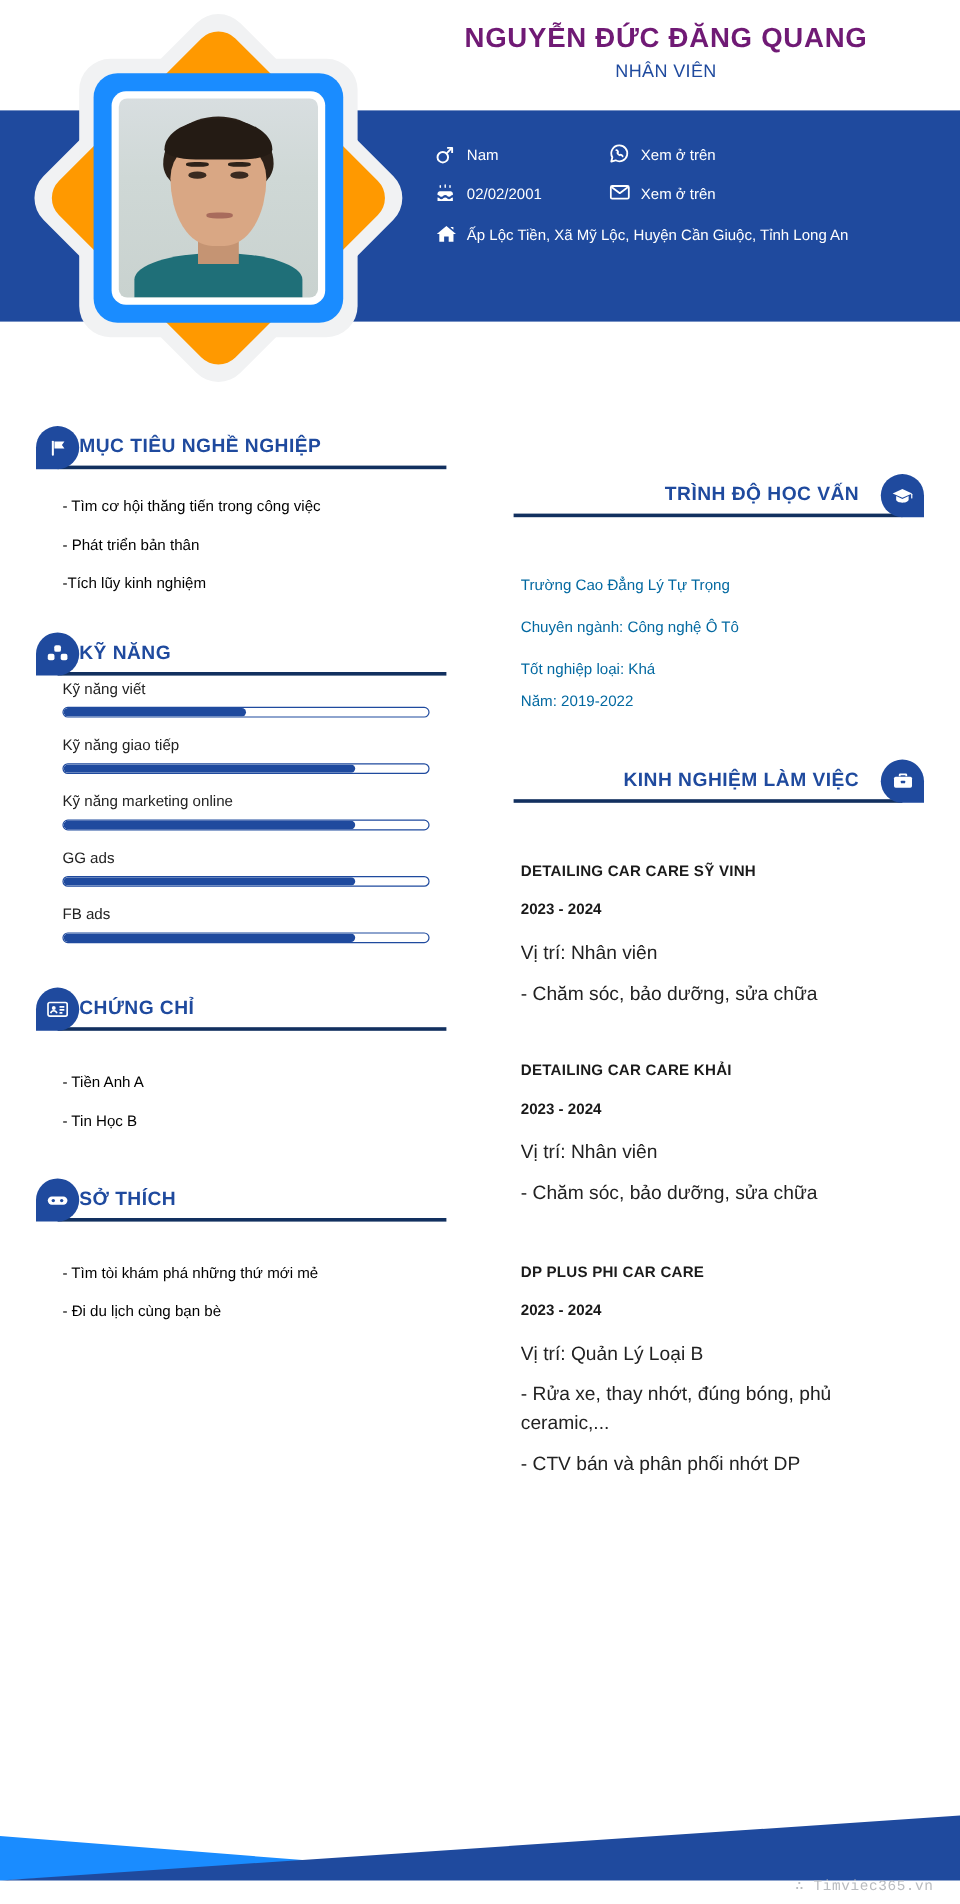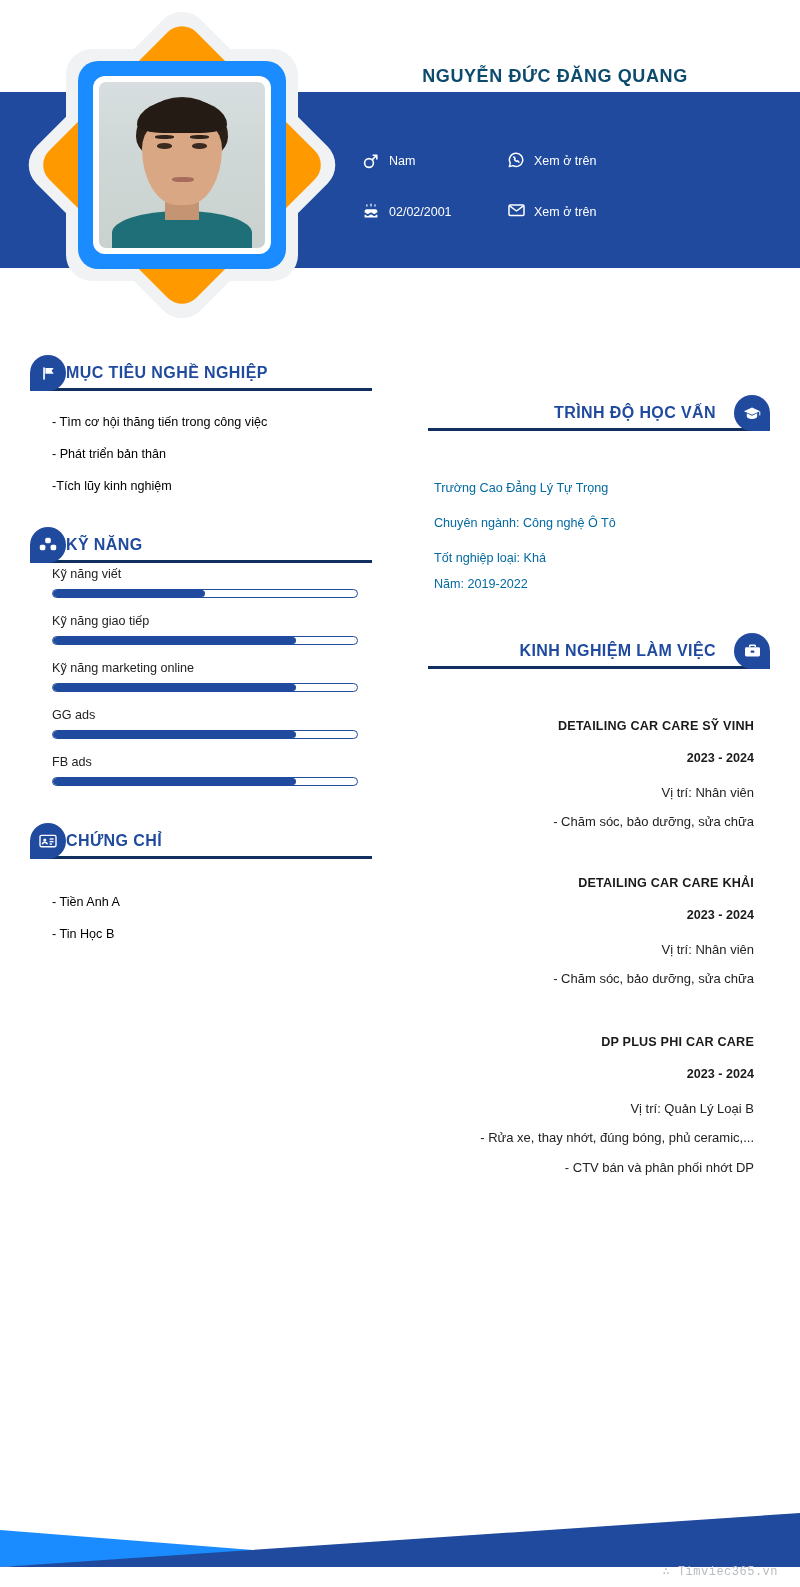--- a/index.html
+++ b/index.html
@@ -31,26 +31,25 @@
   .name-block {
     position: absolute;
     left: 330px;
     top: 18px;
     width: 450px;
     text-align: center;
     z-index: 4;
   }
 
   .full-name {
-    font-size: 18px;
+    font-size: 23px;
     font-weight: bold;
     letter-spacing: 0.6px;
-    color: #0c4a6e;
+    color: #701a75;
     line-height: 1.18;
-    margin-top: 48px;
   }
 
   .job-title {
     margin-top: 6px;
     font-size: 15px;
     color: #1f4a9e;
     letter-spacing: 0.3px;
   }
 
   
@@ -168,21 +167,20 @@
     left: 363px;
     top: 120px;
     width: 420px;
     z-index: 6;
     color: #ffffff;
   }
   .contact-row {
     display: flex;
     align-items: flex-end;
     margin-bottom: 14px;
-    margin-top: 32px;
   }
   .contact-col {
     display: flex;
     align-items: flex-start;
     width: 145px;
     flex: none;
   }
   .contact-col.wide { width: auto; flex: 1; }
   .ci {
     width: 26px;
@@ -317,21 +315,21 @@
     margin-bottom: 18px;
     letter-spacing: 0.2px;
   }
   .job-years {
     font-size: 12.6px;
     font-weight: bold;
     color: #1a1a1a;
     margin-bottom: 18px;
   }
   .job-line {
-    font-size: 13px;
+    font-size: 16px;
     color: #222222;
     line-height: 1.5;
     margin-bottom: 10px;
   }
 
   
   .footer {
     position: absolute;
     left: 0;
     bottom: 0;
@@ -422,20 +420,31 @@
         <span class="ci">
           <svg width="17" height="14" viewBox="0 0 17 14" fill="none" stroke="#fff" stroke-width="1.5">
             <rect x="1" y="2" width="15" height="10.5" rx="1.2"></rect>
             <polyline points="1.6,2.9 8.5,8 15.4,2.9" stroke-linejoin="round"></polyline>
           </svg>
         </span>
         <span class="ctext">Xem ở trên</span>
       </div>
     </div>
 
+    <div class="contact-row">
+      <div class="contact-col wide">
+        <span class="ci">
+          <svg width="18" height="16" viewBox="0 0 18 16" fill="#fff">
+            <path d="M9 1.4L1 8.1h2.1v6.3h4V10h3.8v4.4h4V8.1H17z"></path>
+            <path d="M12.6 2.1h2.2v2.4l-2.2-1.9z"></path>
+          </svg>
+        </span>
+        <span class="ctext">Ấp Lộc Tiền, Xã Mỹ Lộc, Huyện Cần Giuộc, Tỉnh Long An</span>
+      </div>
+    </div>
   </div>
 </div>
 
 <div class="columns">
 
   <div class="col-left">
 
     <div class="sec">
       <div class="sec-head">
         <span class="badge">
@@ -514,20 +523,37 @@
         </span>
         <span class="sec-title">CHỨNG CHỈ</span>
       </div>
       <div class="sec-rule"></div>
       <div class="sec-body" style="padding-top:34px;">
         <div class="line">- Tiền Anh A</div>
         <div class="line">- Tin Học B</div>
       </div>
     </div>
 
+    <div class="sec" style="margin-top:38px;">
+      <div class="sec-head">
+        <span class="badge">
+          <svg width="18" height="13" viewBox="0 0 18 13" fill="#fff">
+            <rect x="0.8" y="3" width="16.4" height="7" rx="3.5"></rect>
+            <circle cx="5.4" cy="6.5" r="1.4" fill="#1f4a9e"></circle>
+            <circle cx="12.4" cy="6.5" r="1.4" fill="#1f4a9e"></circle>
+          </svg>
+        </span>
+        <span class="sec-title">SỞ THÍCH</span>
+      </div>
+      <div class="sec-rule"></div>
+      <div class="sec-body" style="padding-top:34px;">
+        <div class="line">- Tìm tòi khám phá những thứ mới mẻ</div>
+        <div class="line">- Đi du lịch cùng bạn bè</div>
+      </div>
+    </div>
 
   </div>
 
   <div class="col-right">
 
     <div class="sec" style="margin-top:74px;">
       <div class="sec-head right-align">
         <span class="sec-title">TRÌNH ĐỘ HỌC VẤN</span>
         <span class="badge right">
           <svg width="18" height="14" viewBox="0 0 18 14" fill="#fff">
@@ -551,21 +577,21 @@
         <span class="sec-title">KINH NGHIỆM LÀM VIỆC</span>
         <span class="badge right">
           <svg width="17" height="15" viewBox="0 0 17 15" fill="#fff">
             <path d="M6.2 1.6h4.6c.7 0 1.2.6 1.2 1.2v1.1h-1.5V3.1H6.5v.8H5V2.8c0-.6.5-1.2 1.2-1.2z"></path>
             <rect x="1" y="4.2" width="15" height="9.2" rx="1.4"></rect>
             <rect x="6.7" y="7.6" width="3.6" height="2.2" rx="0.5" fill="#1f4a9e"></rect>
           </svg>
         </span>
       </div>
       <div class="sec-rule right"></div>
-      <div class="sec-body right" style="padding-top:50px;text-align:right;">
+      <div class="sec-body right" style="padding-top:50px;">
 
         <div class="job">
           <div class="job-name">DETAILING CAR CARE SỸ VINH</div>
           <div class="job-years">2023 - 2024</div>
           <div class="job-line">Vị trí: Nhân viên</div>
           <div class="job-line">- Chăm sóc, bảo dưỡng, sửa chữa</div>
         </div>
 
         <div class="job" style="margin-bottom:46px;">
           <div class="job-name">DETAILING CAR CARE KHẢI</div>

